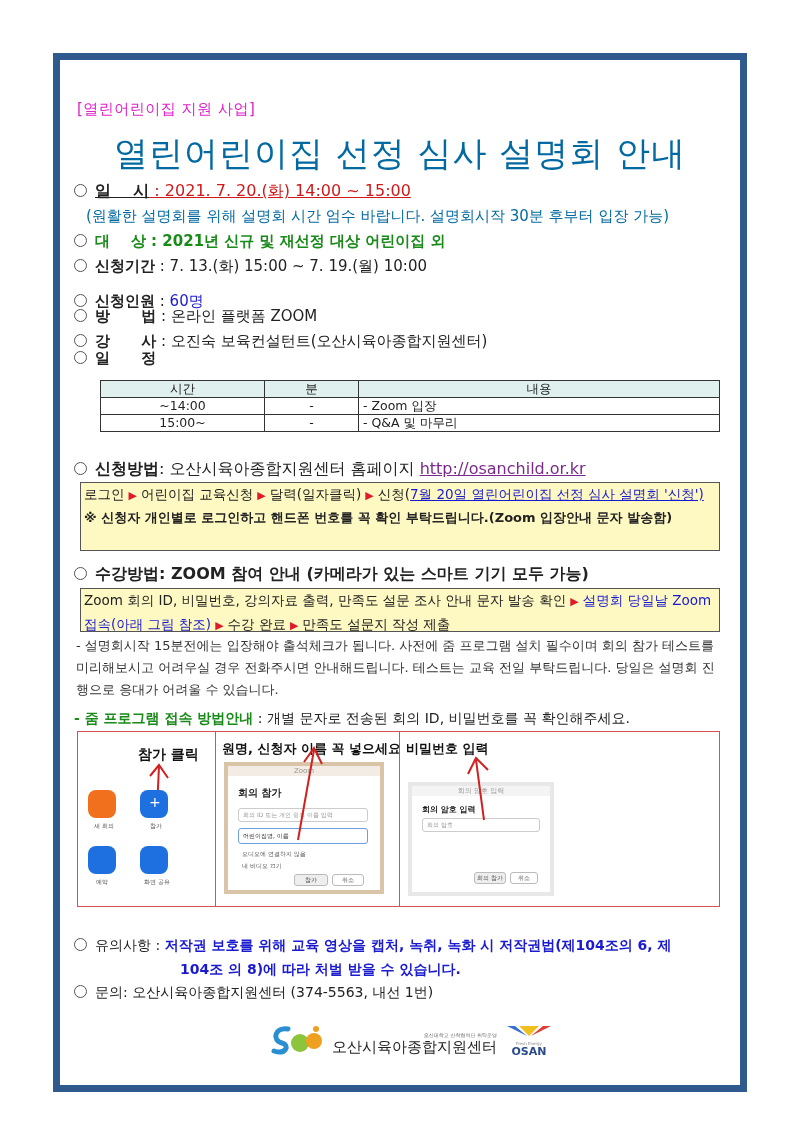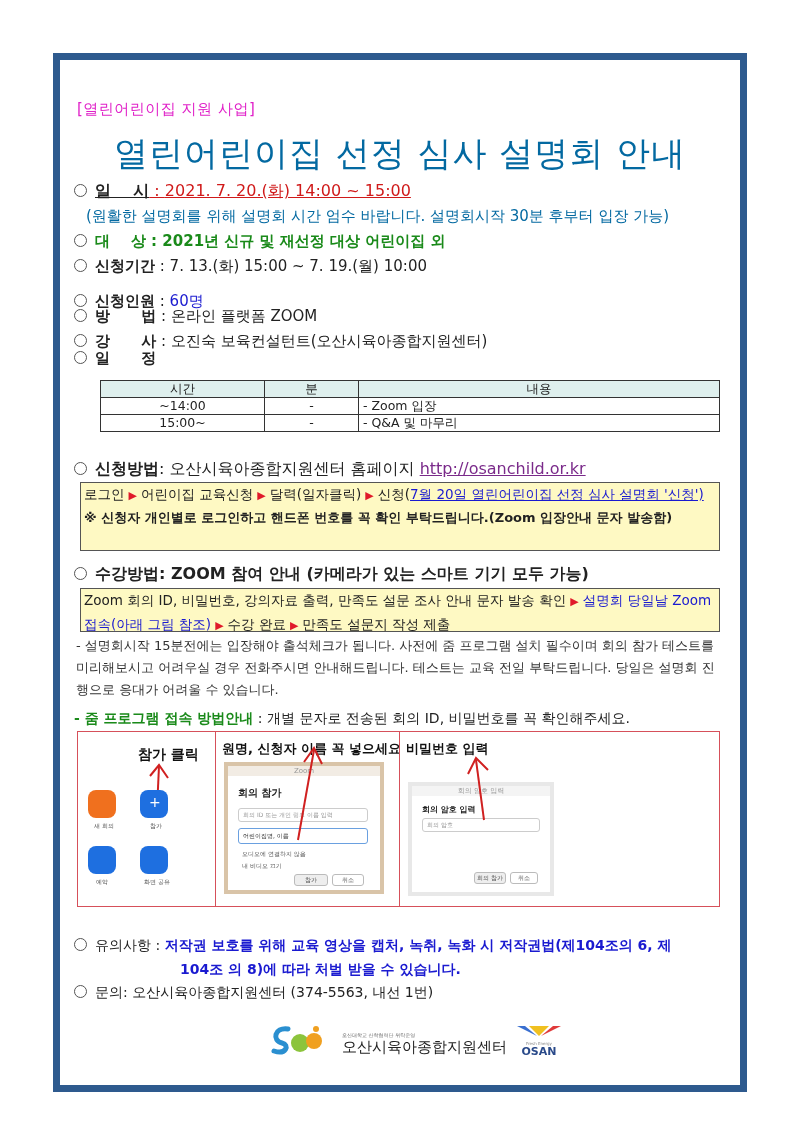--- a/index.html
+++ b/index.html
@@ -171,21 +171,21 @@
   <span class="circ"></span><span>문의</span><span>: 오산시육아종합지원센터 (374-5563, 내선 1번)</span>
 </div>
 
 <div class="logo">
   <svg width="56" height="34">
     <path d="M20 6 C6 4, 4 18, 14 20 C22 22, 18 32, 6 28" fill="none" stroke="#2a8fd0" stroke-width="5" stroke-linecap="round"></path>
     <circle cx="32" cy="20" r="9" fill="#8cc43c"></circle>
     <circle cx="46" cy="18" r="8" fill="#f0a020"></circle>
     <circle cx="48" cy="6" r="3" fill="#f0a020"></circle>
   </svg>
-  <div style="margin-left:18px;">
+  <div style="margin-left:8px;text-align:right;">
     <div style="font-size:5px;color:#666;">오산대학교 산학협력단 위탁운영</div>
     <div style="font-size:15px;color:#222;">오산시육아종합지원센터</div>
   </div>
   <div style="margin-left:8px;text-align:center;">
     <svg width="48" height="14">
       <path d="M2 2 L22 12 L10 2 Z" fill="#3a6fd0"></path>
         <path d="M46 2 L26 12 L38 2 Z" fill="#e03a3a"></path>
         <path d="M14 2 L24 12 L34 2 Z" fill="#f0c020"></path>
     </svg>
     <div style="font-size:4px;color:#888;line-height:4px;">Fresh Energy</div>

